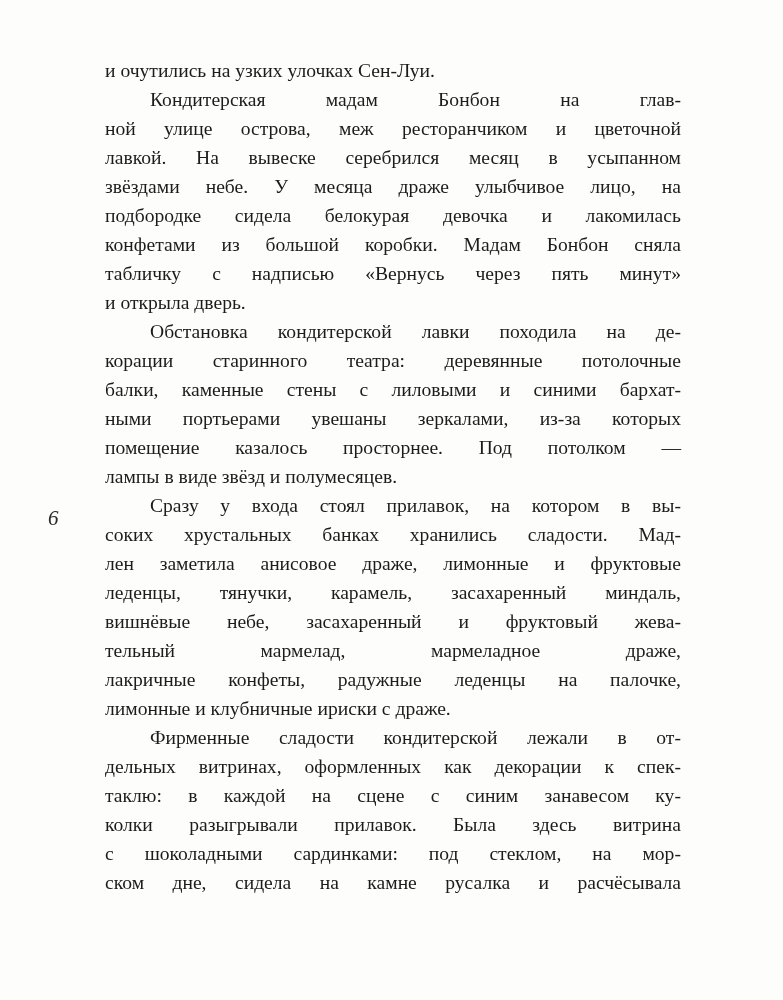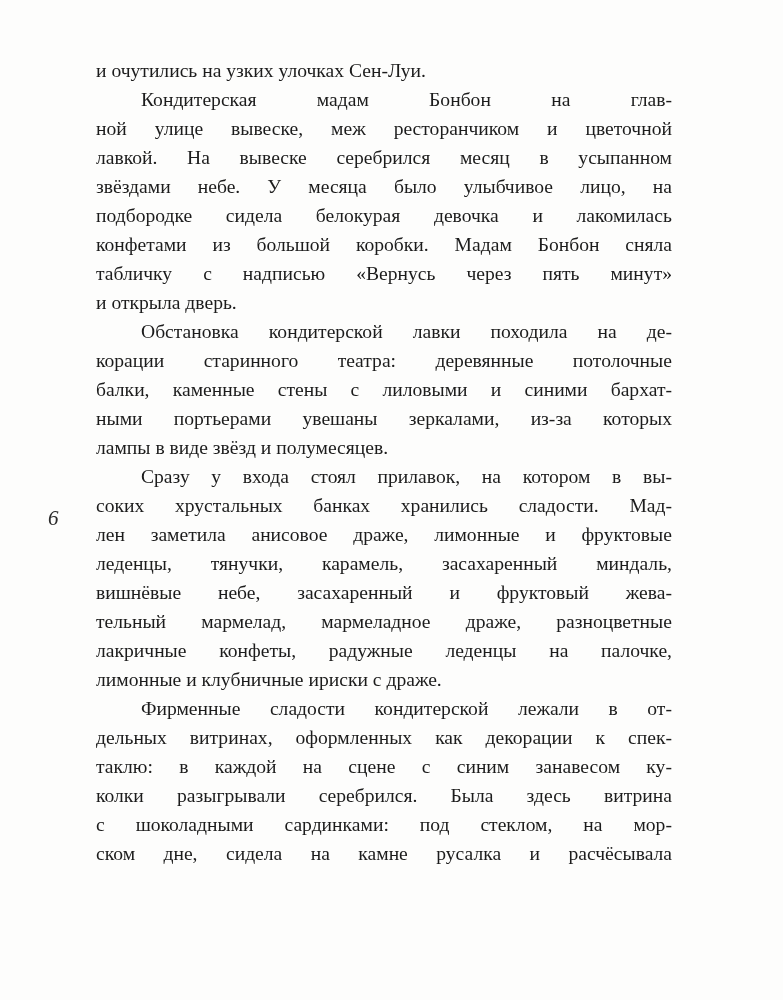--- a/index.html
+++ b/index.html
@@ -22,21 +22,21 @@
     top: 508px;
     font-size: 21px;
     font-style: italic;
     color: #2a2a2a;
     letter-spacing: 0.5px;
     line-height: 1;
   }
   
   .textblock {
     position: absolute;
-    left: 96px;
+    left: 105px;
     top: 56px;
     width: 576px;
   }
   .line {
     display: block;
     font-size: 19.6px;
     line-height: 29px;
     color: #1c1c1c;
     white-space: nowrap;
     height: 29px;
@@ -82,41 +82,41 @@
         <div class="line just indent">
           <span class="w">Кондитерская</span>
           <span class="w">мадам</span>
           <span class="w">Бонбон</span>
           <span class="w">на</span>
           <span class="w">глав-</span>
         </div>
         <div class="line just">
           <span class="w">ной</span>
           <span class="w">улице</span>
-          <span class="w">вывеске,</span>
+          <span class="w">острова,</span>
           <span class="w">меж</span>
           <span class="w">ресторанчиком</span>
           <span class="w">и</span>
           <span class="w">цветочной</span>
         </div>
         <div class="line just">
           <span class="w">лавкой.</span>
           <span class="w">На</span>
           <span class="w">вывеске</span>
           <span class="w">серебрился</span>
           <span class="w">месяц</span>
           <span class="w">в</span>
           <span class="w">усыпанном</span>
         </div>
         <div class="line just">
           <span class="w">звёздами</span>
           <span class="w">небе.</span>
           <span class="w">У</span>
           <span class="w">месяца</span>
-          <span class="w">было</span>
+          <span class="w">драже</span>
           <span class="w">улыбчивое</span>
           <span class="w">лицо,</span>
           <span class="w">на</span>
         </div>
         <div class="line just">
           <span class="w">подбородке</span>
           <span class="w">сидела</span>
           <span class="w">белокурая</span>
           <span class="w">девочка</span>
           <span class="w">и</span>
@@ -169,20 +169,28 @@
           <span class="w">бархат-</span>
         </div>
         <div class="line just">
           <span class="w">ными</span>
           <span class="w">портьерами</span>
           <span class="w">увешаны</span>
           <span class="w">зеркалами,</span>
           <span class="w">из-за</span>
           <span class="w">которых</span>
         </div>
+        <div class="line just">
+          <span class="w">помещение</span>
+          <span class="w">казалось</span>
+          <span class="w">просторнее.</span>
+          <span class="w">Под</span>
+          <span class="w">потолком</span>
+          <span class="w">—</span>
+        </div>
         <div class="line flush">лампы в виде звёзд и полумесяцев.</div>
       </div>
       <div>
         <div class="line just indent">
           <span class="w">Сразу</span>
           <span class="w">у</span>
           <span class="w">входа</span>
           <span class="w">стоял</span>
           <span class="w">прилавок,</span>
           <span class="w">на</span>
@@ -220,21 +228,20 @@
           <span class="w">засахаренный</span>
           <span class="w">и</span>
           <span class="w">фруктовый</span>
           <span class="w">жева-</span>
         </div>
         <div class="line just">
           <span class="w">тельный</span>
           <span class="w">мармелад,</span>
           <span class="w">мармеладное</span>
           <span class="w">драже,</span>
-          <span class="w">разноцветные</span>
         </div>
         <div class="line just">
           <span class="w">лакричные</span>
           <span class="w">конфеты,</span>
           <span class="w">радужные</span>
           <span class="w">леденцы</span>
           <span class="w">на</span>
           <span class="w">палочке,</span>
         </div>
         <div class="line flush">лимонные и клубничные ириски с драже.</div>
@@ -264,21 +271,21 @@
           <span class="w">на</span>
           <span class="w">сцене</span>
           <span class="w">с</span>
           <span class="w">синим</span>
           <span class="w">занавесом</span>
           <span class="w">ку-</span>
         </div>
         <div class="line just">
           <span class="w">колки</span>
           <span class="w">разыгрывали</span>
-          <span class="w">серебрился.</span>
+          <span class="w">прилавок.</span>
           <span class="w">Была</span>
           <span class="w">здесь</span>
           <span class="w">витрина</span>
         </div>
         <div class="line just">
           <span class="w">с</span>
           <span class="w">шоколадными</span>
           <span class="w">сардинками:</span>
           <span class="w">под</span>
           <span class="w">стеклом,</span>

